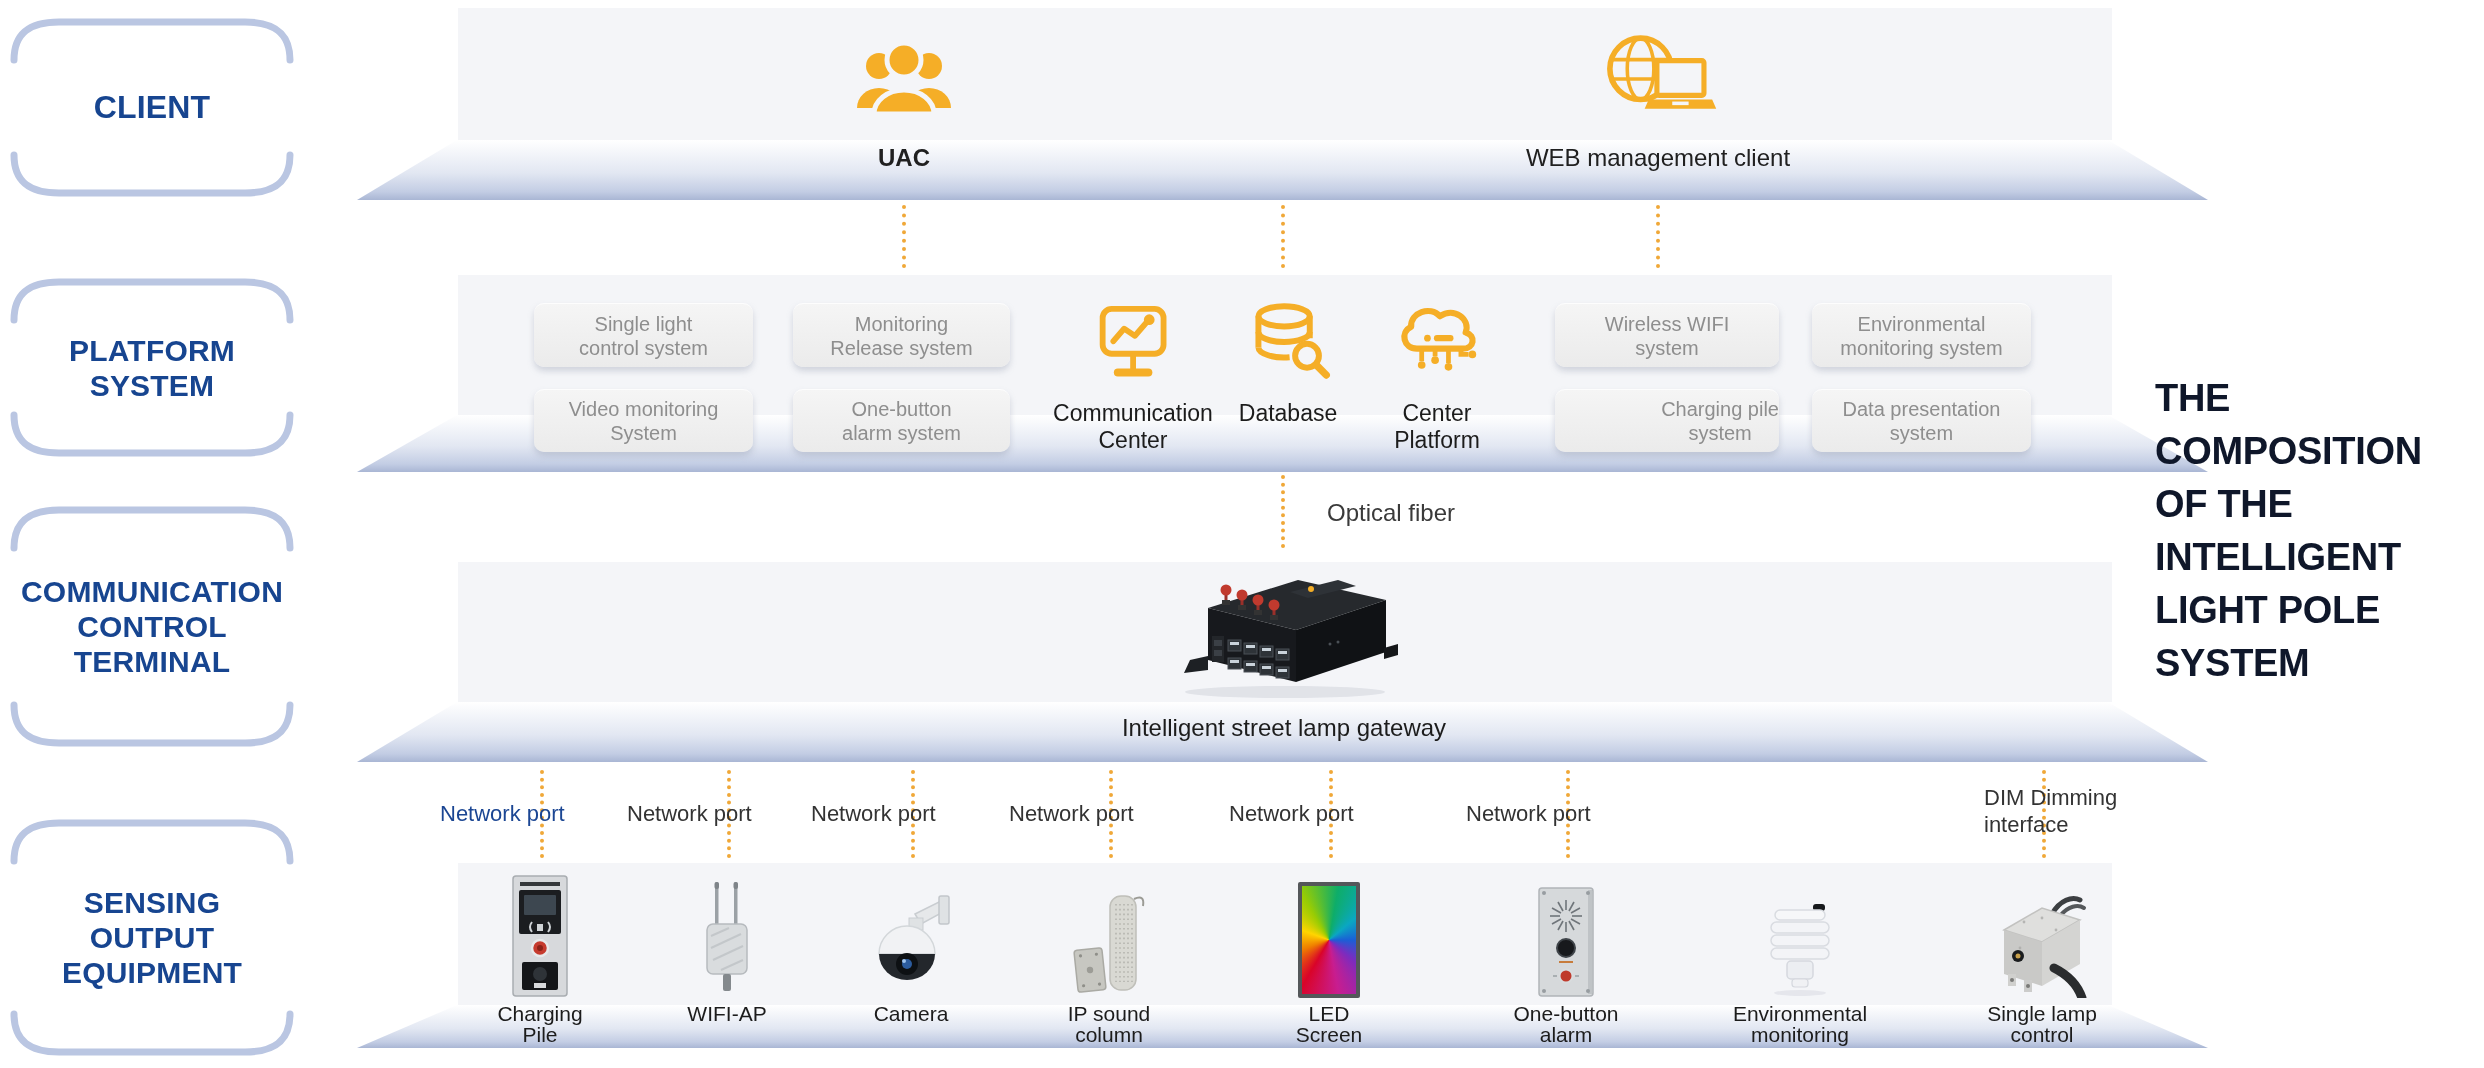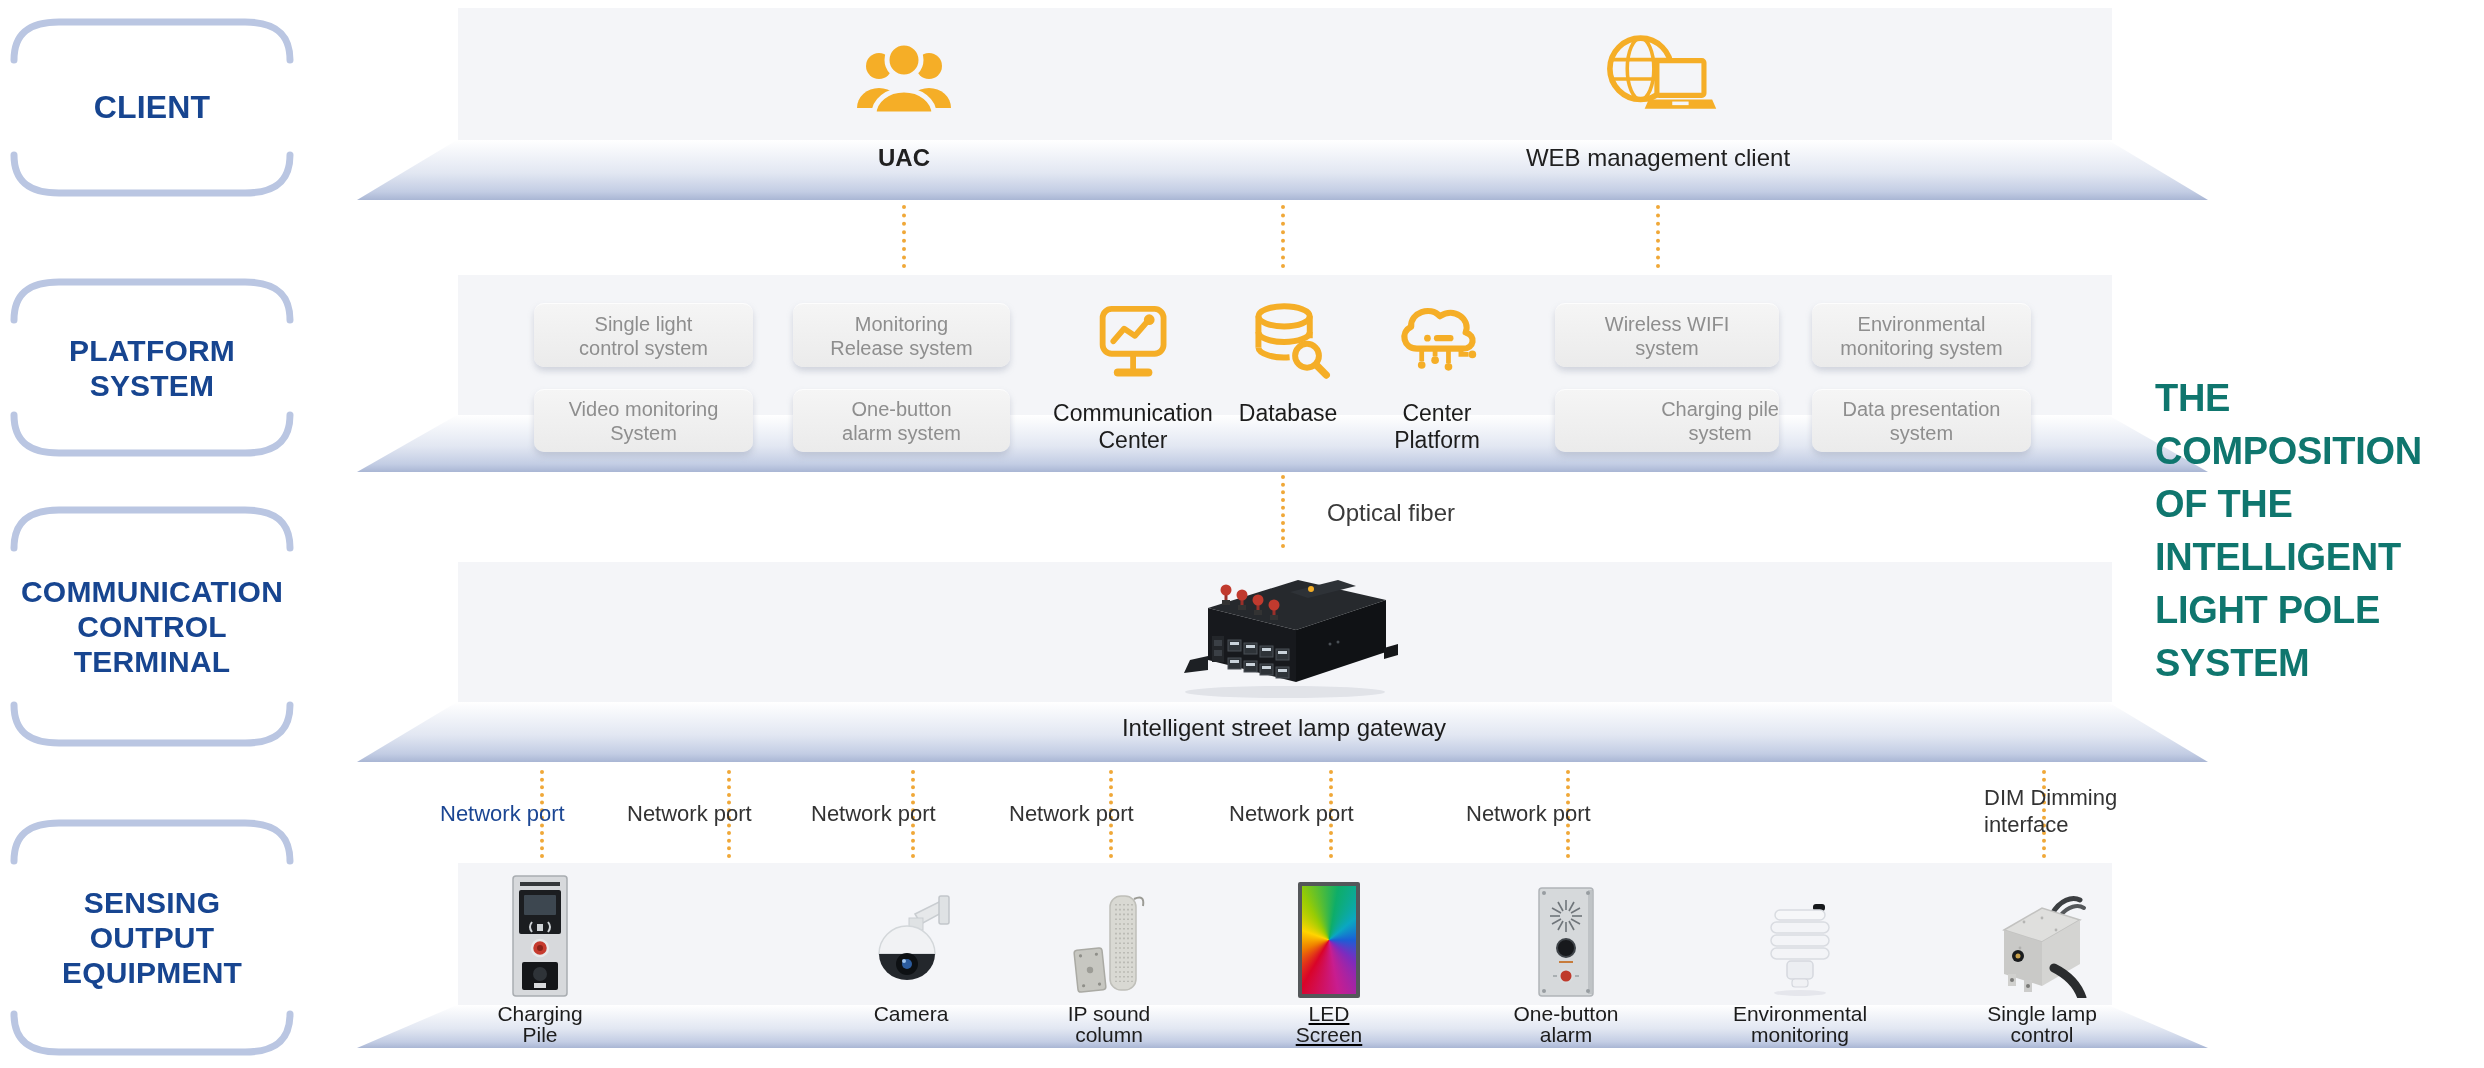--- a/index.html
+++ b/index.html
@@ -55,21 +55,21 @@
   .eq-label{margin-top:5px;color:#1c1c1c;font-size:21px;line-height:21px;}
   .eq-label span{display:block;}
   .led-frame{width:62px;height:116px;background:#54575a;border-radius:2px;padding:4px;box-sizing:border-box;}
   .led-panel{width:100%;height:100%;
     background:conic-gradient(from 210deg,#d90429,#ef7d00,#ffd500,#97cc04,#0ead69,#0aa7c2,#1a5fd6,#7b2cbf,#c81d8f,#d90429);}
 
   
   .gw-label{position:absolute;color:#1c1c1c;font-size:24px;white-space:nowrap;transform:translateX(-50%);}
 
   
-  .big-title{position:absolute;left:2155px;top:372px;width:330px;color:#0f766e;font-weight:bold;
+  .big-title{position:absolute;left:2155px;top:372px;width:330px;color:#0f172a;font-weight:bold;
              font-size:38px;line-height:53px;letter-spacing:-.3px;z-index:5;}
 
   .amber{color:#f5ae27;}
 </style>
 </head>
 <body>
 
 <div class="canvas">
 
   <div class="section" style="top:12px;height:191px;">
@@ -375,20 +375,39 @@
         <circle cx="30" cy="100" r="7" fill="#2e3338"></circle>
         <rect x="24" y="109" width="12" height="5" fill="#d7d9dc"></rect>
       </svg>
     </div>
     <div class="eq-label">
       <span>Charging</span>
       <span>Pile</span>
     </div>
   </div>
 
+  <div class="eq" style="left:727px;">
+    <div class="icon-box">
+      <svg width="56" height="118" viewBox="0 0 56 118">
+        <rect x="16" y="2" width="3.5" height="44" rx="1.5" fill="#9ba1a6"></rect>
+        <rect x="35" y="2" width="3.5" height="44" rx="1.5" fill="#9ba1a6"></rect>
+        <rect x="15.5" y="2" width="4.5" height="7" rx="2" fill="#7e8489"></rect>
+        <rect x="34.5" y="2" width="4.5" height="7" rx="2" fill="#7e8489"></rect>
+        <rect x="8" y="44" width="40" height="50" rx="6" fill="#d9dcde" stroke="#b6babe" stroke-width="1.5"></rect>
+        <line x1="12" y1="56" x2="30" y2="48" stroke="#c3c7ca" stroke-width="2"></line>
+        <line x1="12" y1="68" x2="42" y2="54" stroke="#c3c7ca" stroke-width="2"></line>
+        <line x1="14" y1="80" x2="44" y2="66" stroke="#c3c7ca" stroke-width="2"></line>
+        <line x1="22" y1="90" x2="44" y2="80" stroke="#c3c7ca" stroke-width="2"></line>
+        <rect x="24" y="94" width="8" height="17" rx="2" fill="#84898d"></rect>
+      </svg>
+    </div>
+    <div class="eq-label">
+      <span>WIFI-AP</span>
+    </div>
+  </div>
 
   <div class="eq" style="left:911px;">
     <div class="icon-box">
       <svg width="84" height="108" viewBox="0 0 84 108">
         <polygon points="46,24 72,11 76,21 52,34" fill="#e6e8ea" stroke="#c9cdd1" stroke-width="1.5"></polygon>
         <rect x="70" y="6" width="10" height="28" rx="2" fill="#dfe2e4" stroke="#c2c6ca" stroke-width="1.5"></rect>
         <rect x="40" y="28" width="14" height="12" fill="#dfe2e4" stroke="#c9cdd1" stroke-width="1"></rect>
         <path d="M10,64 a28,28 0 0 1 56,0 z" fill="#f1f2f4" stroke="#d3d7da" stroke-width="1.5"></path>
         <path d="M10,64 a28,26 0 0 0 56,0 z" fill="#23272c"></path>
         <circle cx="38" cy="74" r="11" fill="#0d1013"></circle>
@@ -422,21 +441,21 @@
           <circle cx="20" cy="78" r="3.2" fill="#9c9c96"></circle>
         </g>
       </svg>
     </div>
     <div class="eq-label">
       <span>IP sound</span>
       <span>column</span>
     </div>
   </div>
 
-  <div class="eq" style="left:1329px;text-decoration:underline;">
+  <div class="eq" style="left:1329px;">
     <div class="icon-box">
       <div class="led-frame">
           <div class="led-panel"></div>
         </div>
     </div>
     <div class="eq-label">
       <span>LED</span>
       <span>Screen</span>
     </div>
   </div>

